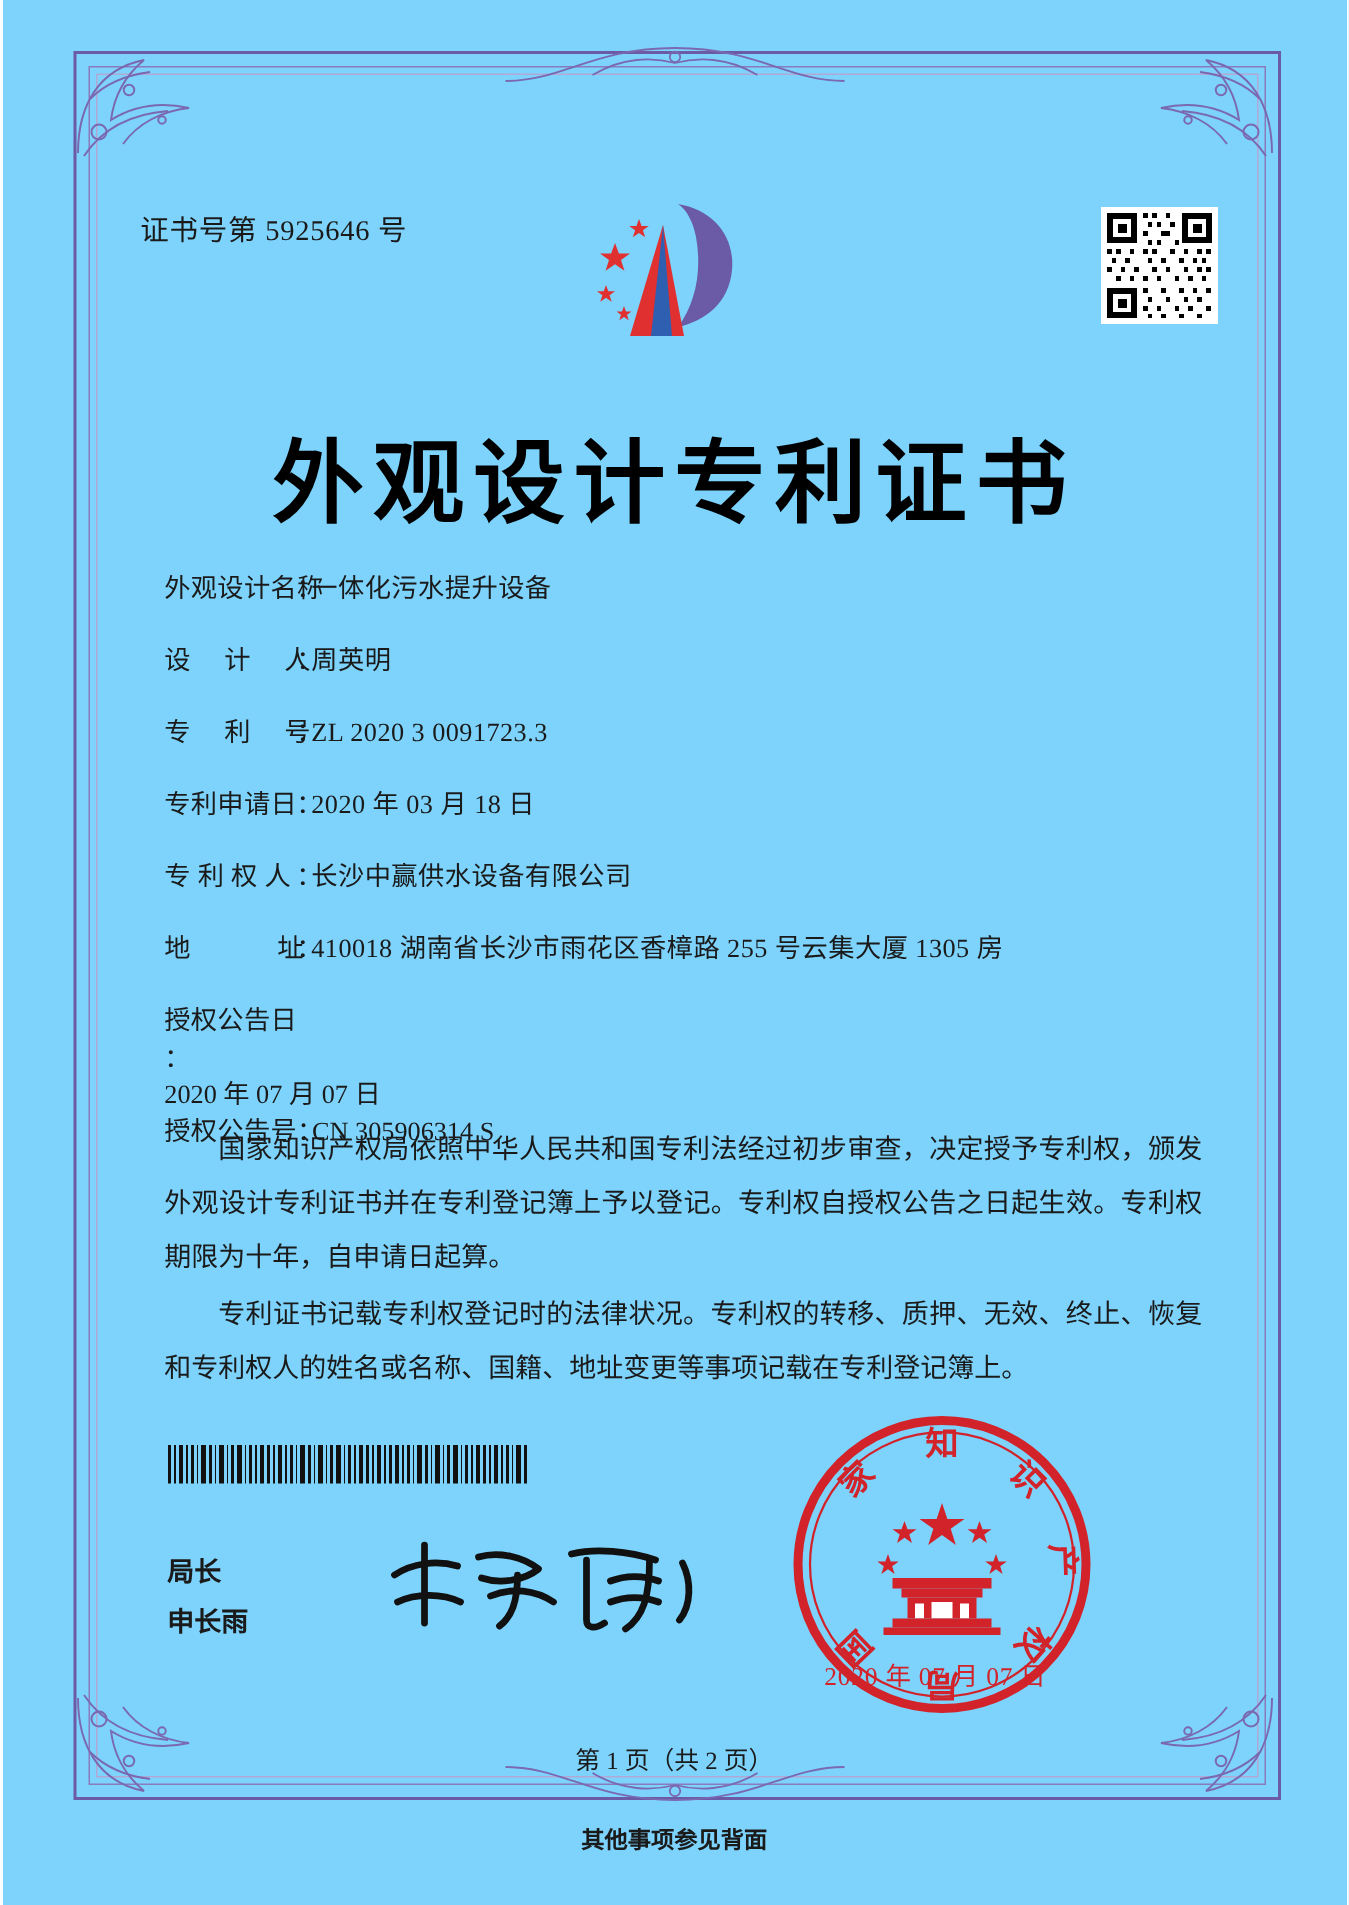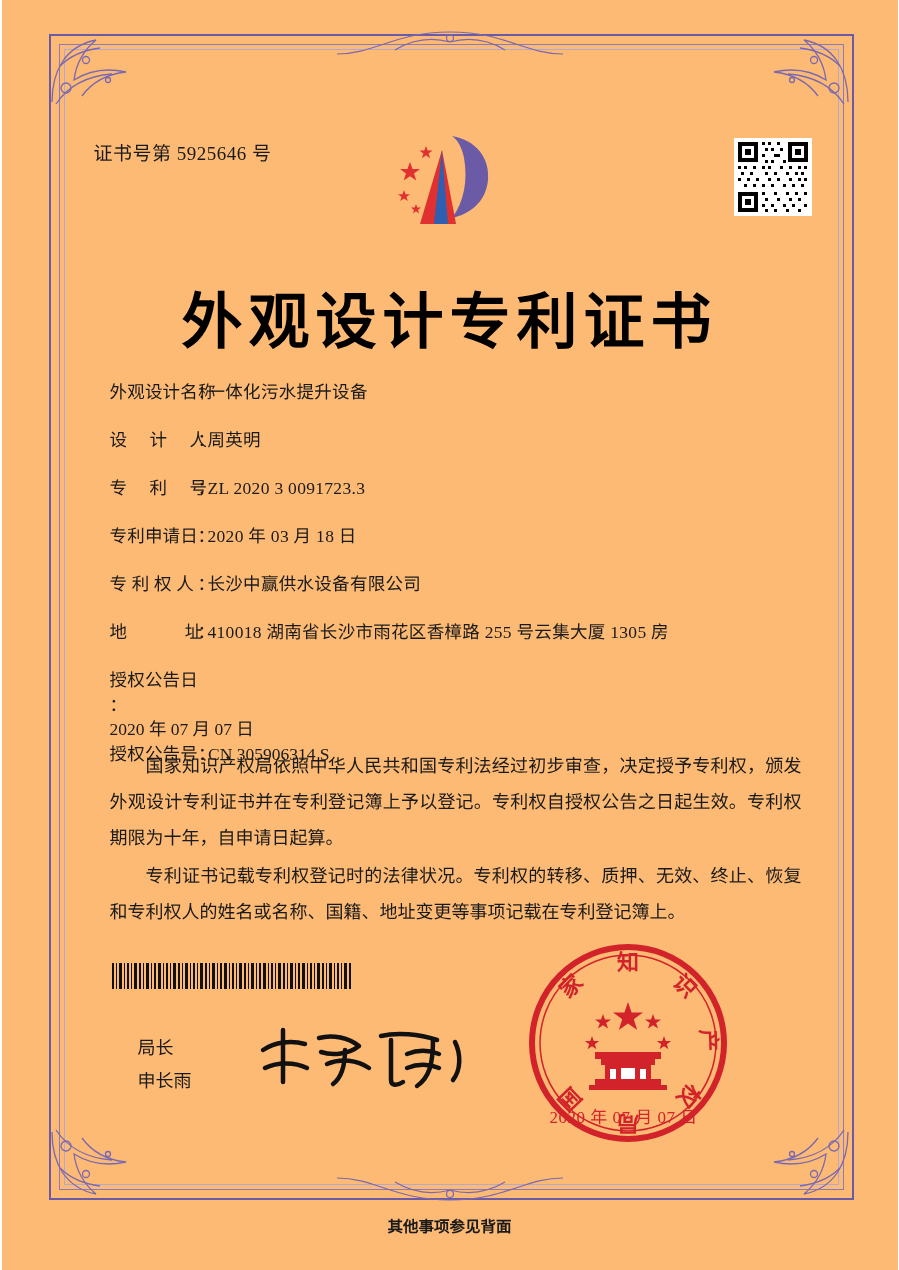--- a/index.html
+++ b/index.html
@@ -9,21 +9,21 @@
   }
   body {
     font-family: "Liberation Serif", "DejaVu Serif", serif;
     color: #1a1a1a;
   }
   .page {
     position: relative;
     width: 896px;
     height: 1270px;
     margin: 0 auto;
-    background: #fdba74;
+    background: #7dd3fc;
     overflow: hidden;
   }
 
   
   .frame-outer {
     position: absolute;
     left: 47px;
     top: 34px;
     width: 805px;
     height: 1166px;
@@ -174,22 +174,21 @@
   }
   .barcode svg { width: 100%; height: 100%; display: block; }
 
   
   .sign-block {
     position: absolute;
     left: 110px;
     top: 1032px;
     font-size: 18px;
     line-height: 1.85;
-    font-weight: 400;
-    margin-left: 26px;
+    font-weight: 700;
   }
   .signature-img {
     position: absolute;
     left: 255px;
     top: 1020px;
     width: 210px;
     height: 72px;
     color: #111;
   }
   .signature-img svg { width: 100%; height: 100%; display: block; }
@@ -559,15 +558,16 @@
         <text transform="rotate(88 103 103)" x="103" y="30">产</text>
         <text transform="rotate(131 103 103)" x="103" y="30">权</text>
         <text transform="rotate(180 103 103)" x="103" y="30">局</text>
         <text transform="rotate(226 103 103)" x="103" y="30">国</text>
         <text transform="rotate(-45 103 103)" x="103" y="30">家</text>
       </g>
     </svg>
   </div>
   <div class="seal-date">2020 年 07 月 07 日</div>
 
+  <div class="page-num">第 1 页（共 2 页）</div>
   <div class="footer-note">其他事项参见背面</div>
 
 </div>
 
 </body></html>

